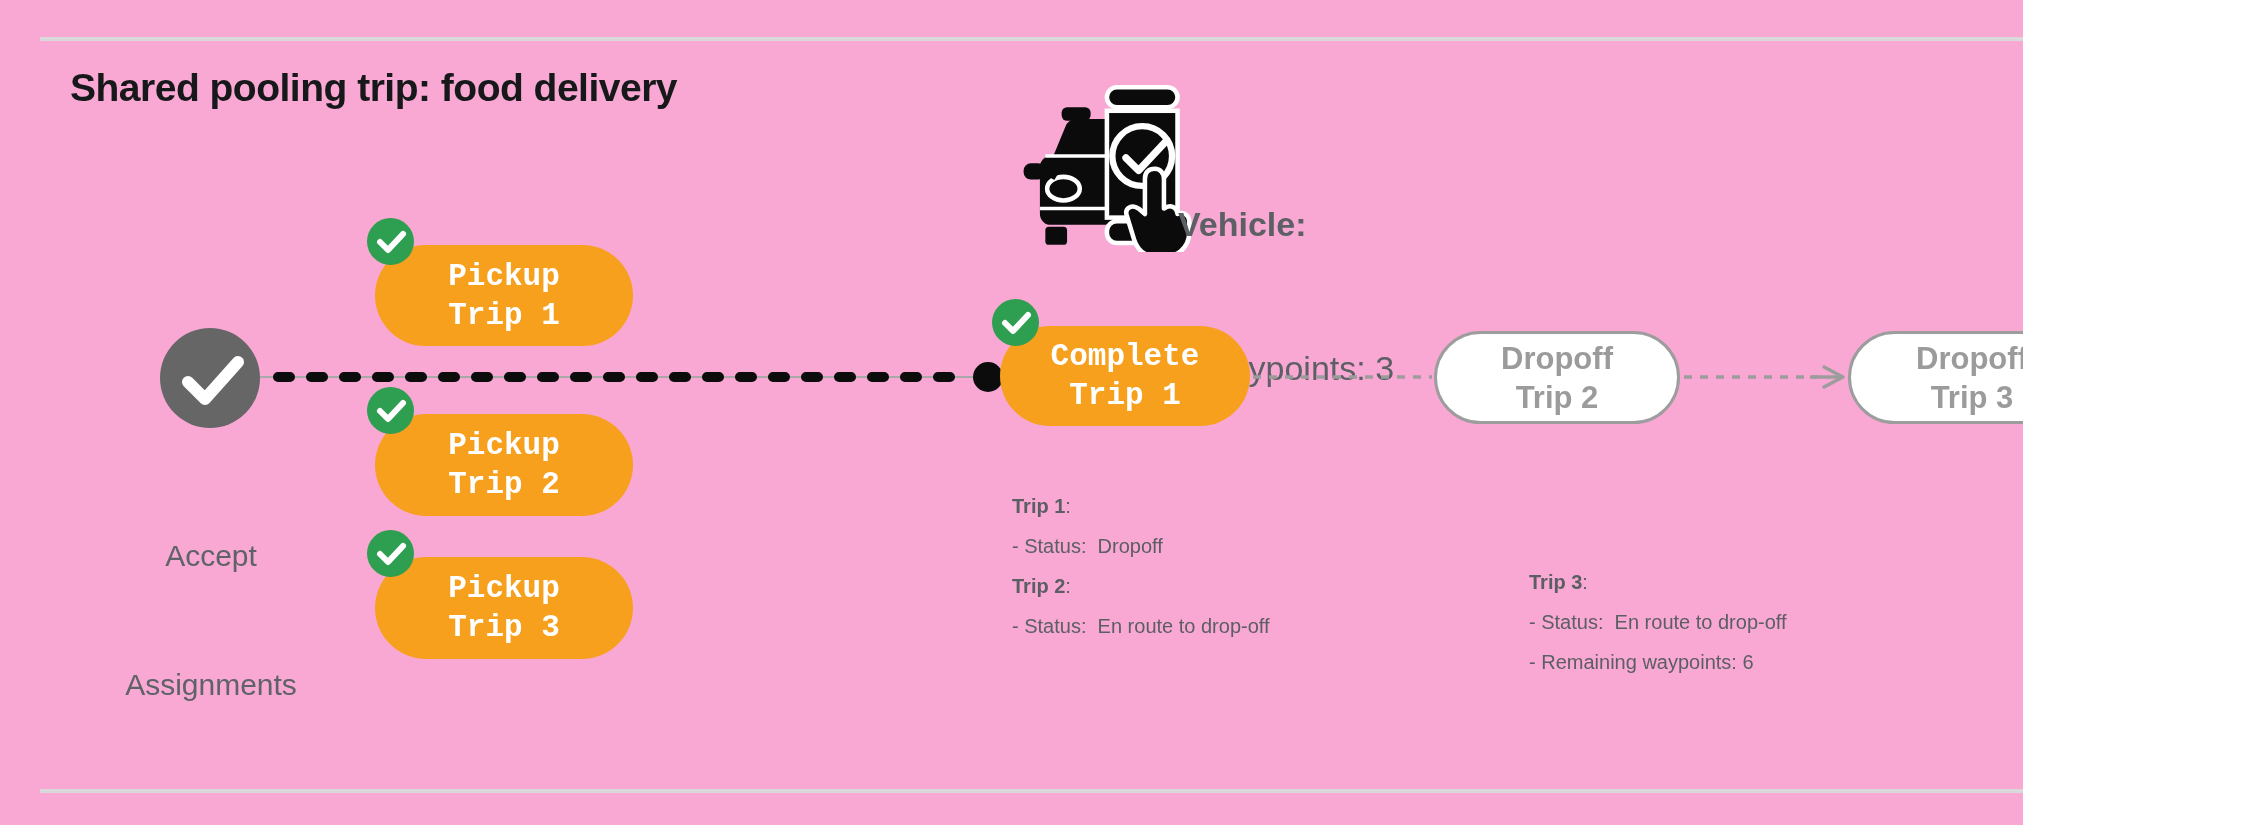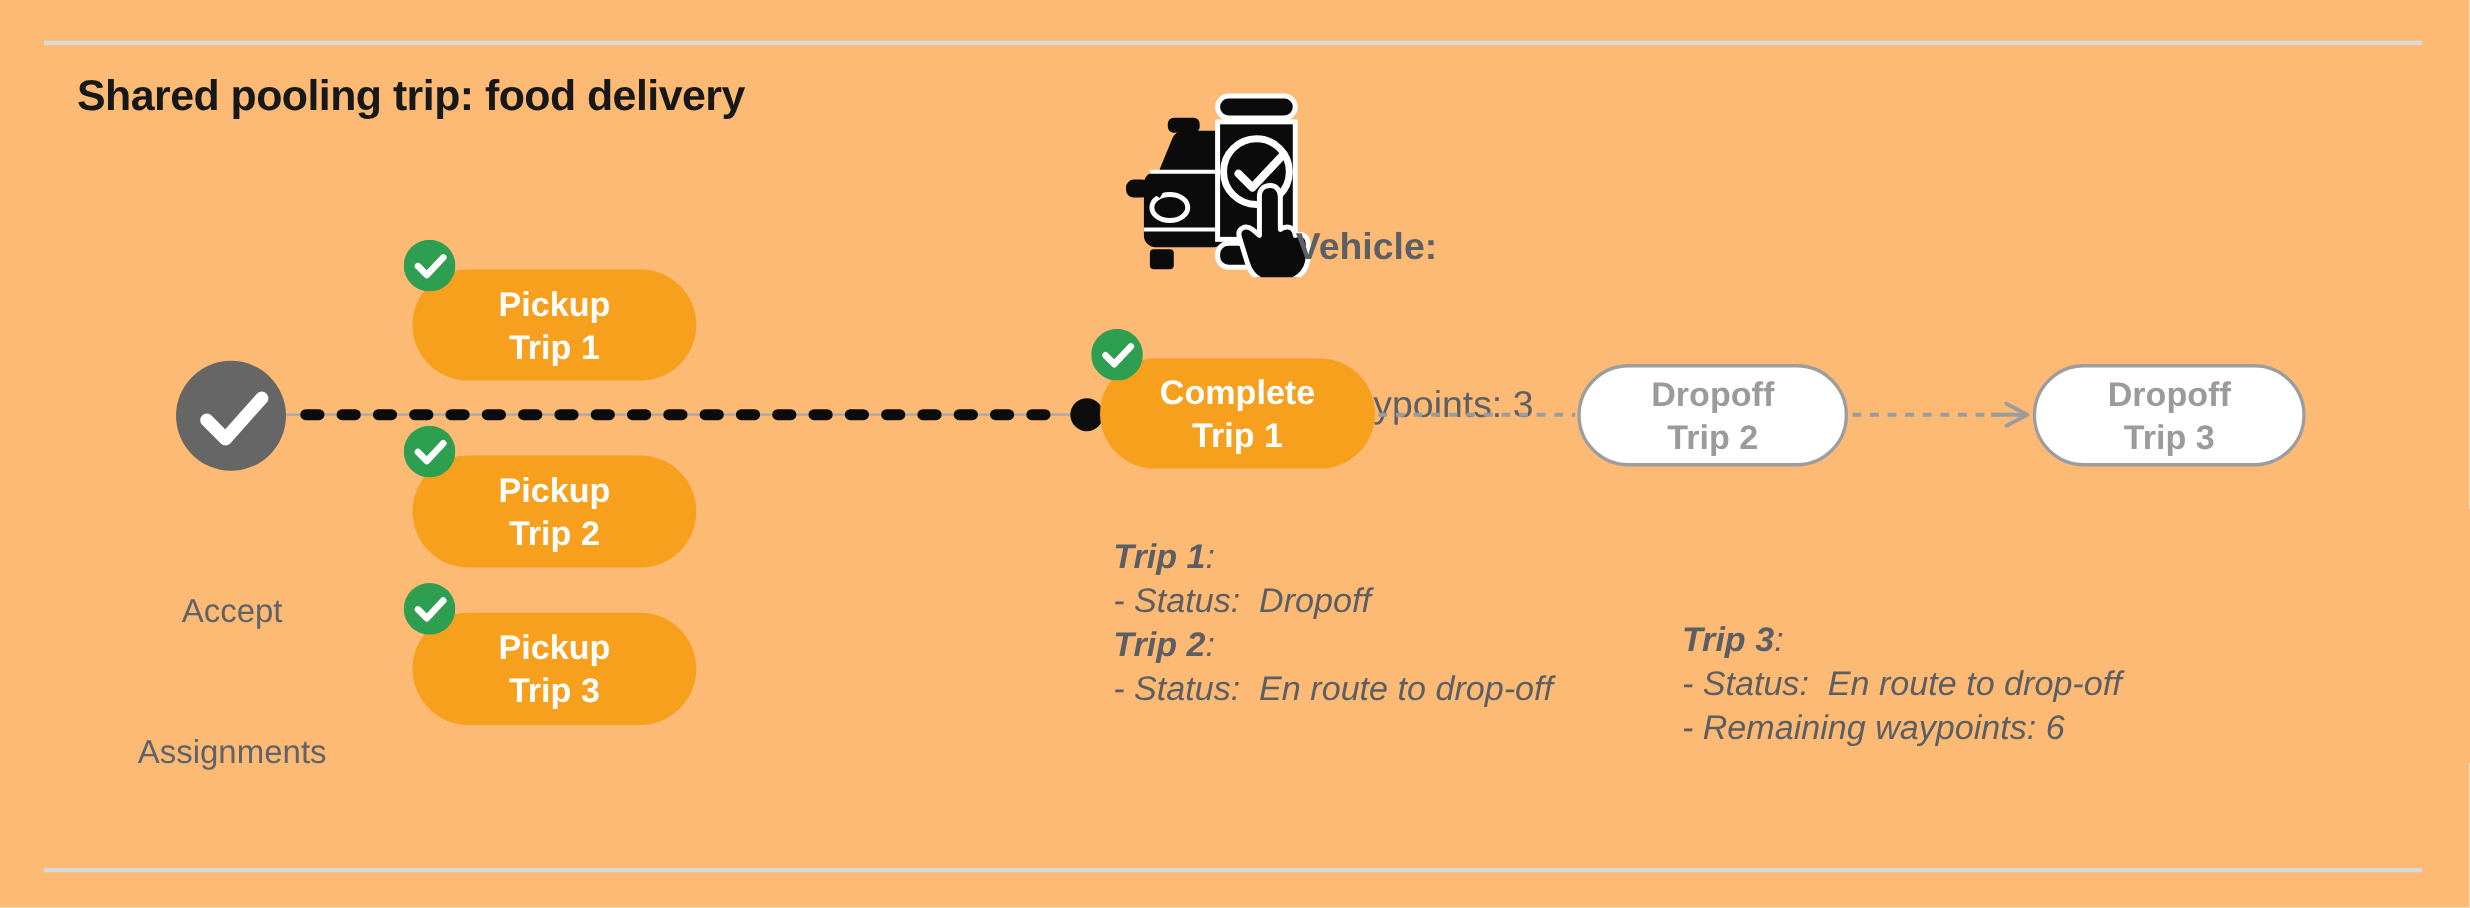--- a/index.html
+++ b/index.html
@@ -1,17 +1,17 @@
 <!DOCTYPE html>
 <html><head>
 <meta charset="utf-8">
 <style>
   html,body{margin:0;padding:0;background:#ffffff;}
   #canvas{
-    position:relative;width:2245px;height:825px;background:#fdba74;overflow:hidden;
+    position:relative;width:2023px;height:825px;background:#f9a8d4;overflow:hidden;
     font-family:"Liberation Sans",sans-serif;
   }
   .rule{position:absolute;left:40px;width:2162px;height:4px;background:#d9d9d9;}
   .rule.top{top:37px;}
   .rule.bottom{top:789px;}
 
   .title{
     position:absolute;left:70px;top:66px;font-size:39px;font-weight:700;
     color:#17181a;letter-spacing:-0.5px;white-space:pre;
   }
@@ -27,33 +27,33 @@
     color:#5f6368;font-size:30px;line-height:43px;white-space:pre;
   }
 
   .connectors{position:absolute;left:0;top:0;}
 
   .pill{
     position:absolute;border-radius:56px;display:flex;flex-direction:column;
     align-items:center;justify-content:center;font-size:31px;font-weight:700;
     line-height:39px;text-align:center;white-space:pre;box-sizing:border-box;
   }
-  .pill.orange{background:#F6A01E;color:#ffffff;}
+  .pill.orange{background:#F6A01E;color:#ffffff;font-family:Liberation Mono, monospace;}
   .pill.ghost{background:#ffffff;border:3.5px solid #9d9d9d;color:#9b9b9b;}
 
   .pill .badge{position:absolute;left:-8px;top:-27px;width:47px;height:47px;}
 
   .pickup-1{left:375px;top:245px;width:258px;height:101px;}
   .pickup-2{left:375px;top:414px;width:258px;height:102px;}
   .pickup-3{left:375px;top:557px;width:258px;height:102px;}
   .complete-1{left:1000px;top:326px;width:250px;height:100px;}
   .dropoff-2{left:1434px;top:331px;width:246px;height:93px;}
   .dropoff-3{left:1848px;top:331px;width:248px;height:93px;}
 
-  .status-block{position:absolute;color:#5b5e63;font-size:31px;line-height:40px;font-style:italic;}
+  .status-block{position:absolute;color:#5b5e63;font-size:20px;line-height:40px;}
   .status-block .status-line{white-space:pre;}
   .status-block .b{font-weight:700;}
   .status-a{left:1012px;top:486px;}
   .status-b{left:1529px;top:562px;}
 </style>
 </head>
 <body>
 
 <div id="canvas">
 

